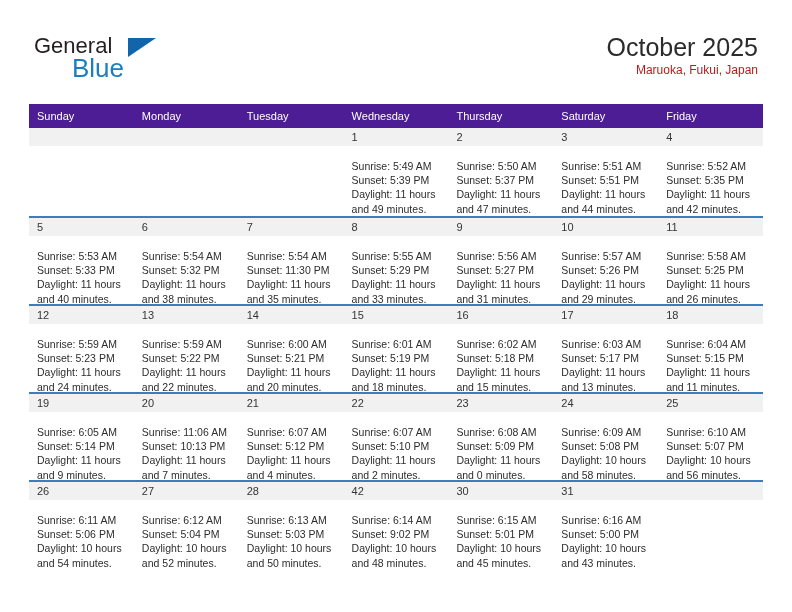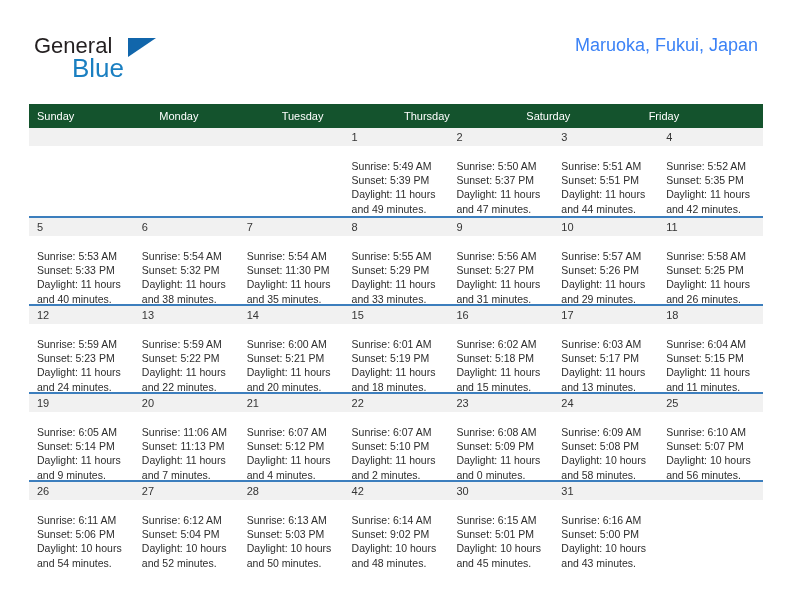--- a/index.html
+++ b/index.html
@@ -68,38 +68,37 @@
     top: 32px;
     text-align: right;
   }
   .cal-title {
     font-size: 25px;
     color: #2b2b2b;
     line-height: 30px;
     white-space: nowrap;
   }
   .cal-subtitle {
-    margin-top: 5px;
-    font-size: 18px;
-    color: #3b82f6;
+    font-size: 12px;
+    color: #b91c1c;
     line-height: 17px;
     white-space: nowrap;
   }
 
   
   .calendar {
     position: absolute;
     left: 29px;
     top: 104px;
     width: 734px;
   }
   .dow-row {
     display: flex;
     width: 100%;
-    background: #14532d;
+    background: #4c1d95;
   }
   .dow-cell {
     flex: 1 1 0;
     box-sizing: border-box;
     padding: 5px 0 5px 8px;
     font-size: 11px;
     color: #ffffff;
     line-height: 14px;
     height: 24px;
   }
@@ -149,30 +148,32 @@
 
   <div class="header">
 
     <div class="brand">
       <span class="brand-general">General</span>
       <span class="brand-triangle"></span>
       <span class="brand-blue">Blue</span>
     </div>
 
     <div class="title-block">
+      <div class="cal-title">October 2025</div>
       <div class="cal-subtitle">Maruoka, Fukui, Japan</div>
     </div>
 
   </div>
 
   <div class="calendar">
     <div class="dow-row" id="dow-row">
         <div class="dow-cell">Sunday</div>
         <div class="dow-cell">Monday</div>
         <div class="dow-cell">Tuesday</div>
+        <div class="dow-cell">Wednesday</div>
         <div class="dow-cell">Thursday</div>
         <div class="dow-cell">Saturday</div>
         <div class="dow-cell">Friday</div>
       </div>
     <div id="weeks-container">
         <div class="week-row first">
           <div class="day-cell empty">
             <div class="day-num-strip"></div>
             <div class="day-body"></div>
           </div>
@@ -358,21 +359,21 @@
               <div>Sunrise: 6:05 AM</div>
               <div>Sunset: 5:14 PM</div>
               <div>Daylight: 11 hours</div>
               <div>and 9 minutes.</div>
             </div>
           </div>
           <div class="day-cell">
             <div class="day-num-strip">20</div>
             <div class="day-body">
               <div>Sunrise: 11:06 AM</div>
-              <div>Sunset: 11:13 PM</div>
+              <div>Sunset: 10:13 PM</div>
               <div>Daylight: 11 hours</div>
               <div>and 7 minutes.</div>
             </div>
           </div>
           <div class="day-cell">
             <div class="day-num-strip">21</div>
             <div class="day-body">
               <div>Sunrise: 6:07 AM</div>
               <div>Sunset: 5:12 PM</div>
               <div>Daylight: 11 hours</div>

